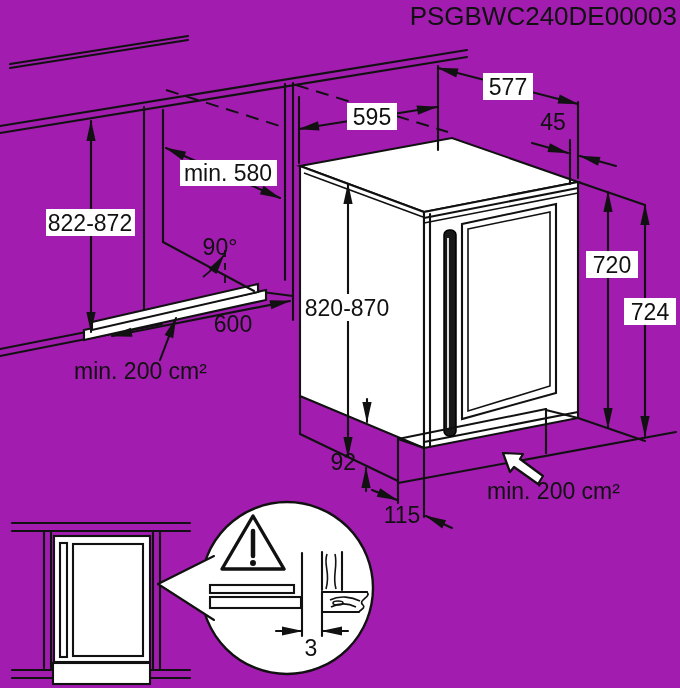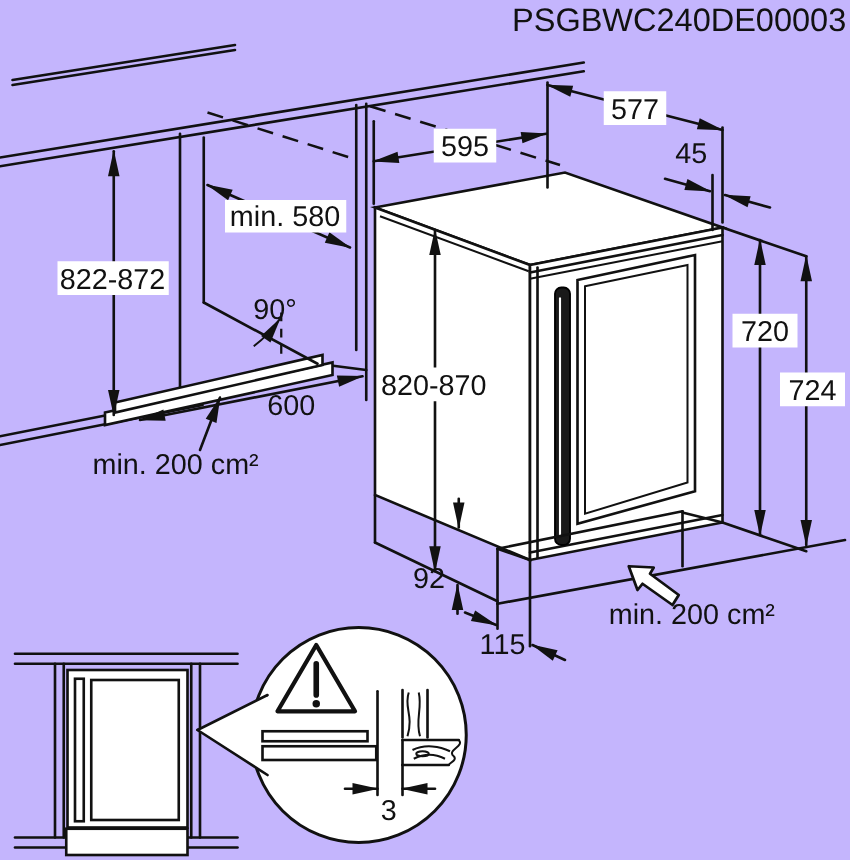--- a/index.html
+++ b/index.html
@@ -1,16 +1,16 @@
 <!DOCTYPE html>
 <html><head>
 <meta charset="utf-8">
 <style>
   html,body{margin:0;padding:0;background:#fff;}
-  .stage{width:680px;height:688px;background:#c4b5fd;position:relative;font-family:"Liberation Sans",sans-serif;}
+  .stage{width:680px;height:688px;background:#a21caf;position:relative;font-family:"Liberation Sans",sans-serif;}
   svg{display:block}
   .ln{stroke:#111;stroke-width:2.1;fill:none;stroke-linecap:round}
   .lnf{stroke:#111;stroke-width:2.1;fill:#fff}
   .thin{stroke:#111;stroke-width:1.6;fill:none}
   .dash{stroke:#111;stroke-width:2;fill:none;stroke-dasharray:13 8}
   .dash2{stroke:#111;stroke-width:1.8;fill:none;stroke-dasharray:7 6}
   .dim{font-family:"Liberation Sans","DejaVu Sans",sans-serif;font-size:23px;fill:#111;}
   .ttl{font-family:"Liberation Sans","DejaVu Sans",sans-serif;font-size:26px;fill:#111;}
   .wbg{fill:#fff;stroke:none}
 </style>

